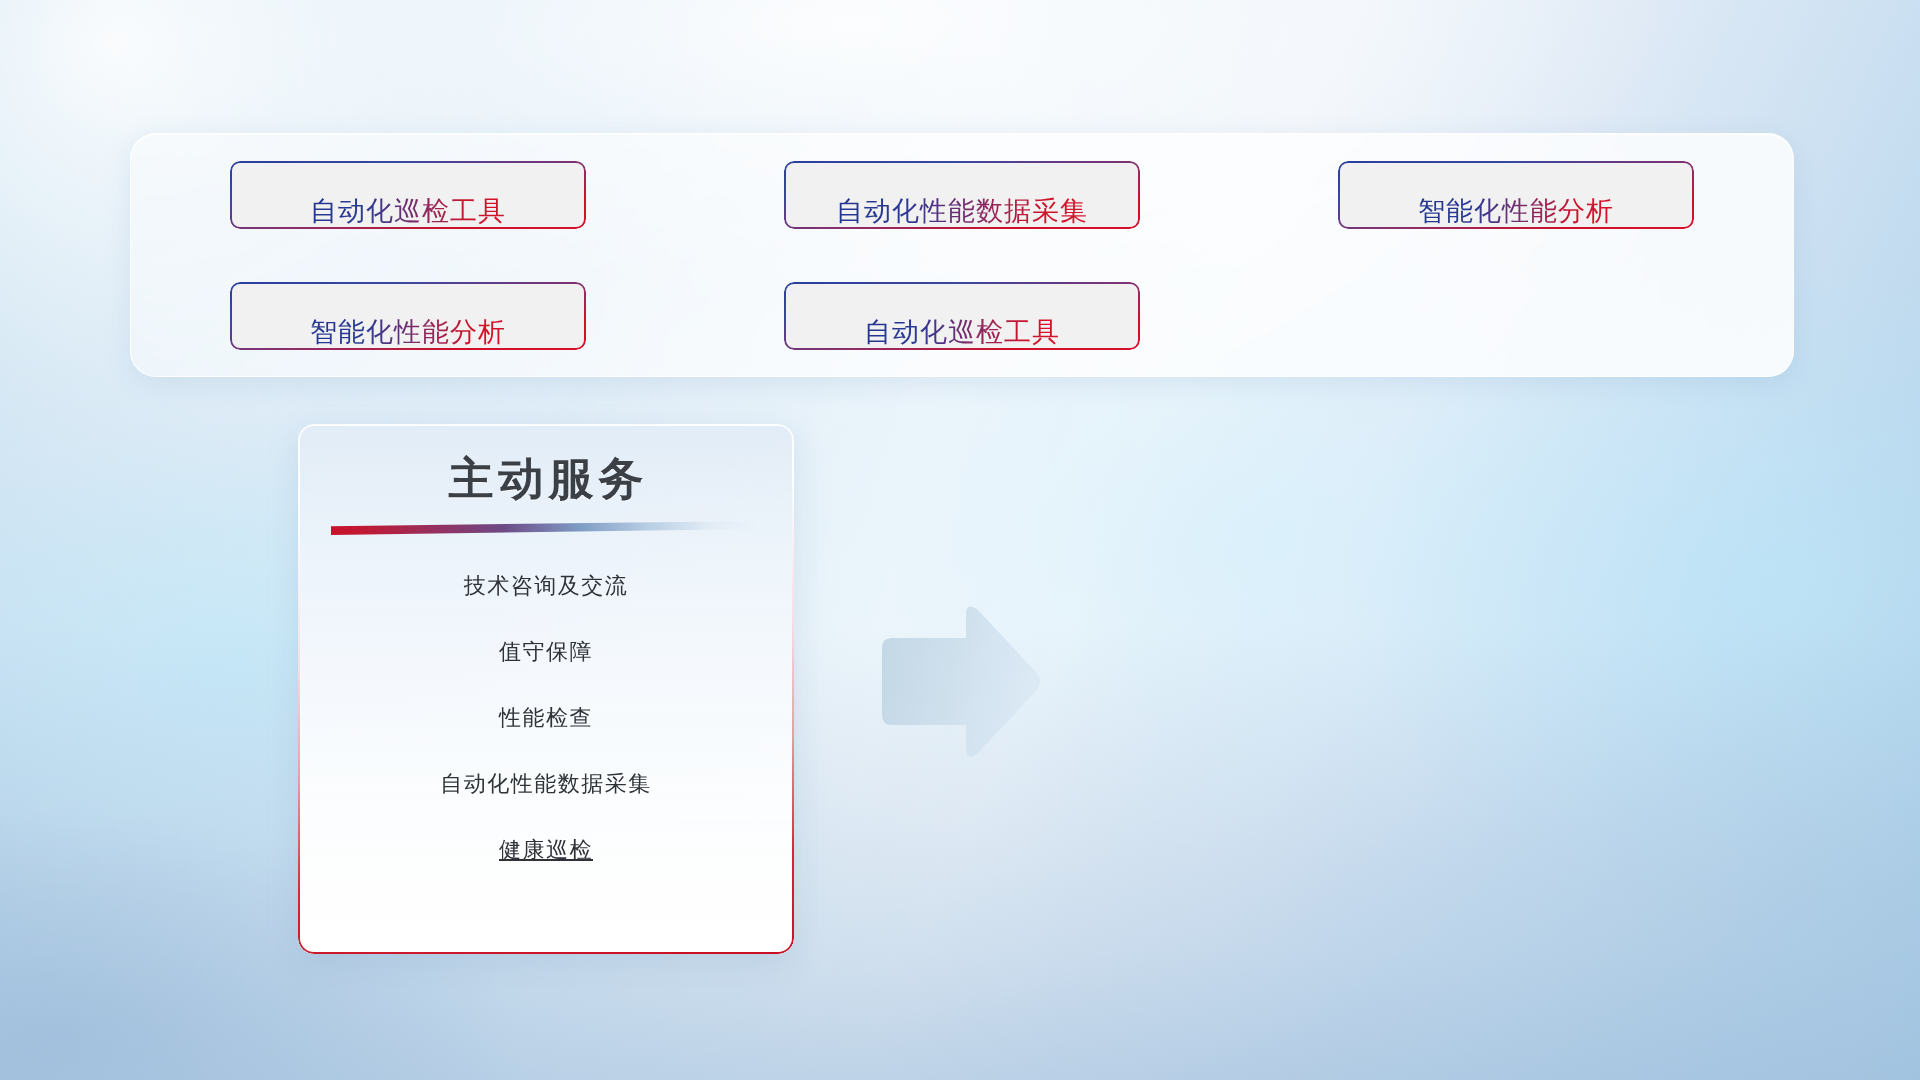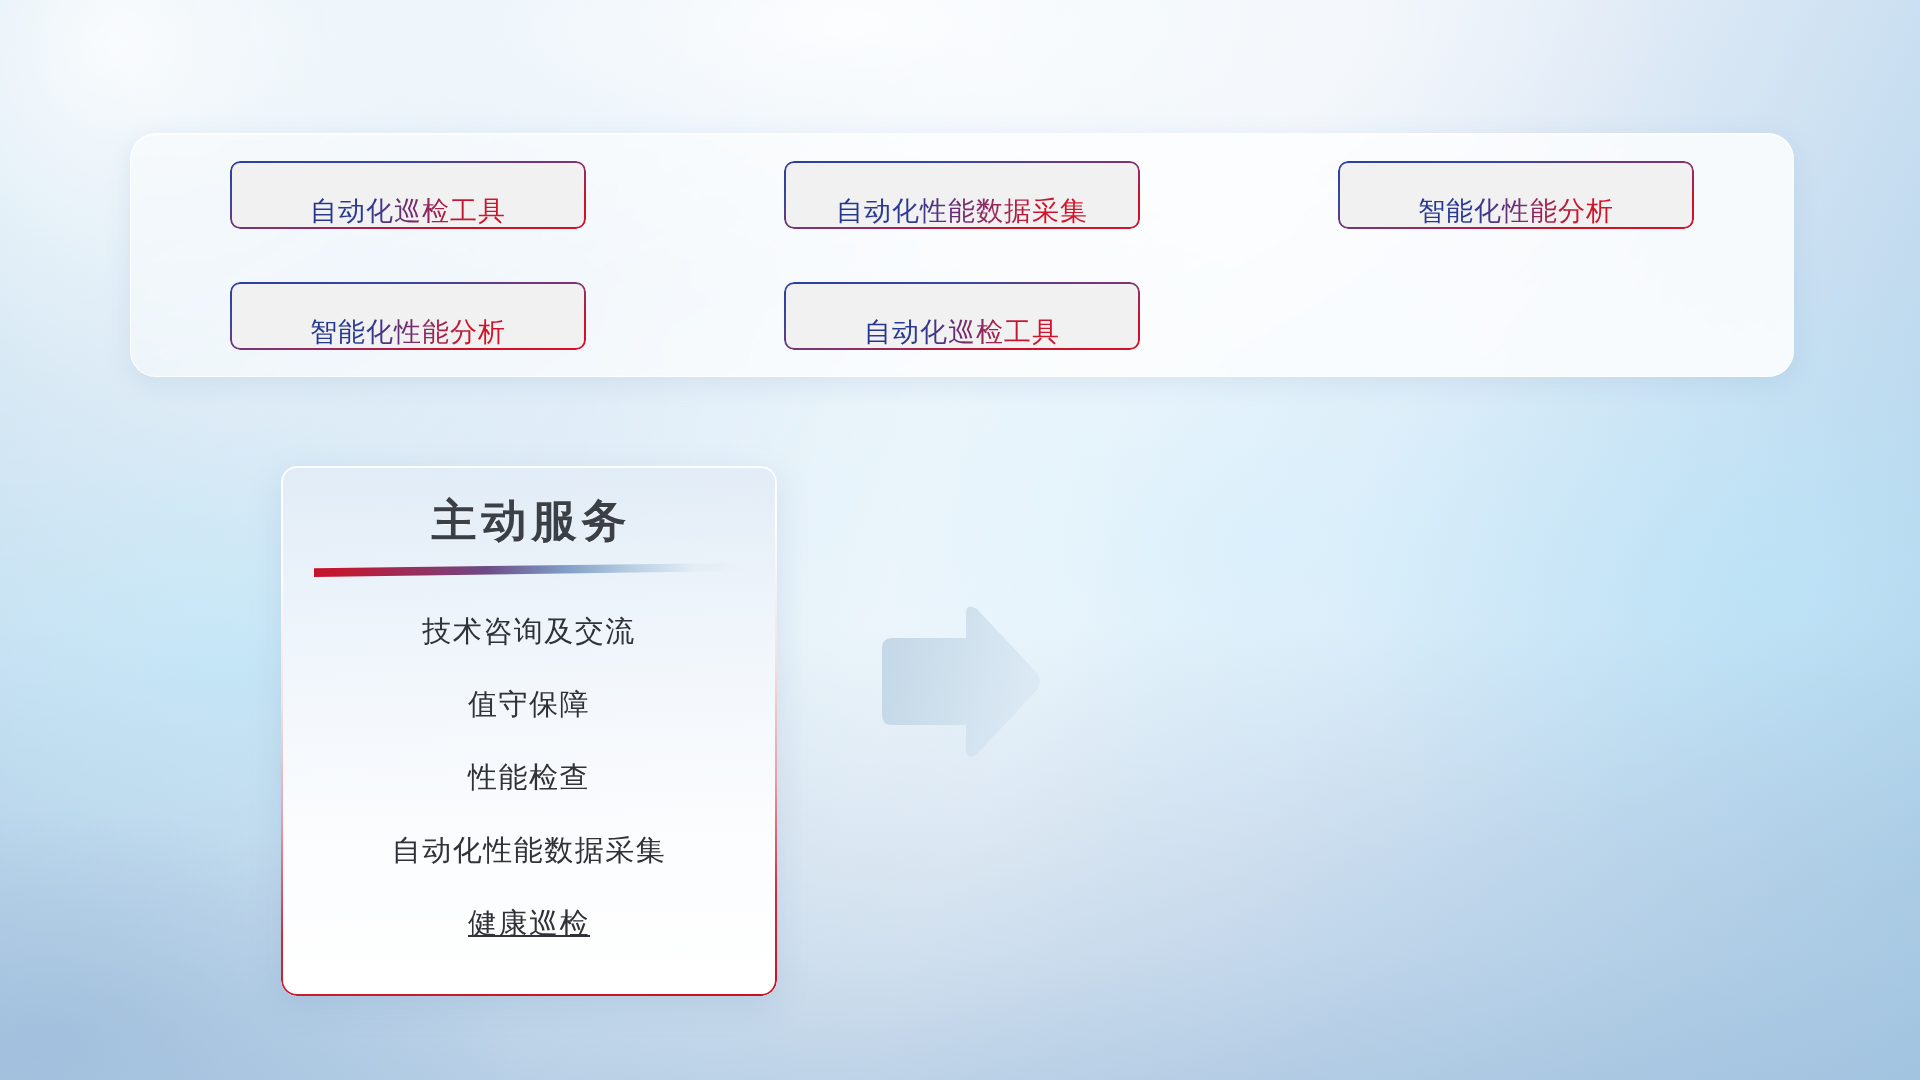--- a/index.html
+++ b/index.html
@@ -162,21 +162,21 @@
         rgba(245,214,218,0.70) 42%,
         rgba(228,140,152,0.85) 62%,
         rgba(208,30,48,0.95) 82%,
         rgba(200,16,36,1) 100%);
     -webkit-mask: linear-gradient(#000 0 0) content-box, linear-gradient(#000 0 0);
     -webkit-mask-composite: xor;
     mask: linear-gradient(#000 0 0) content-box, linear-gradient(#000 0 0);
     mask-composite: exclude;
     pointer-events: none;
   }
-  #card-active { left: 281px; top: 424px; margin-top: 42px; }
+  #card-active { left: 298px; top: 424px; }
   #card-passive { left: 1136px; top: 424px; }
 
   .card-inner {
     position: relative;
     z-index: 1;
     width: 100%;
     height: 100%;
     display: flex;
     flex-direction: column;
     align-items: center;
@@ -216,21 +216,21 @@
   }
   .card-list {
     margin-top: 38px;
     width: 100%;
     display: flex;
     flex-direction: column;
     align-items: center;
     gap: 0;
   }
   .card-list-item {
-    font-size: 29px;
+    font-size: 22px;
     color: #2f3338;
     letter-spacing: 1.5px;
     line-height: 1;
     padding: 0;
     margin-bottom: 44px;
     white-space: nowrap;
   }
   .card-list-item:last-child { margin-bottom: 0; text-decoration: underline; }
 
   

